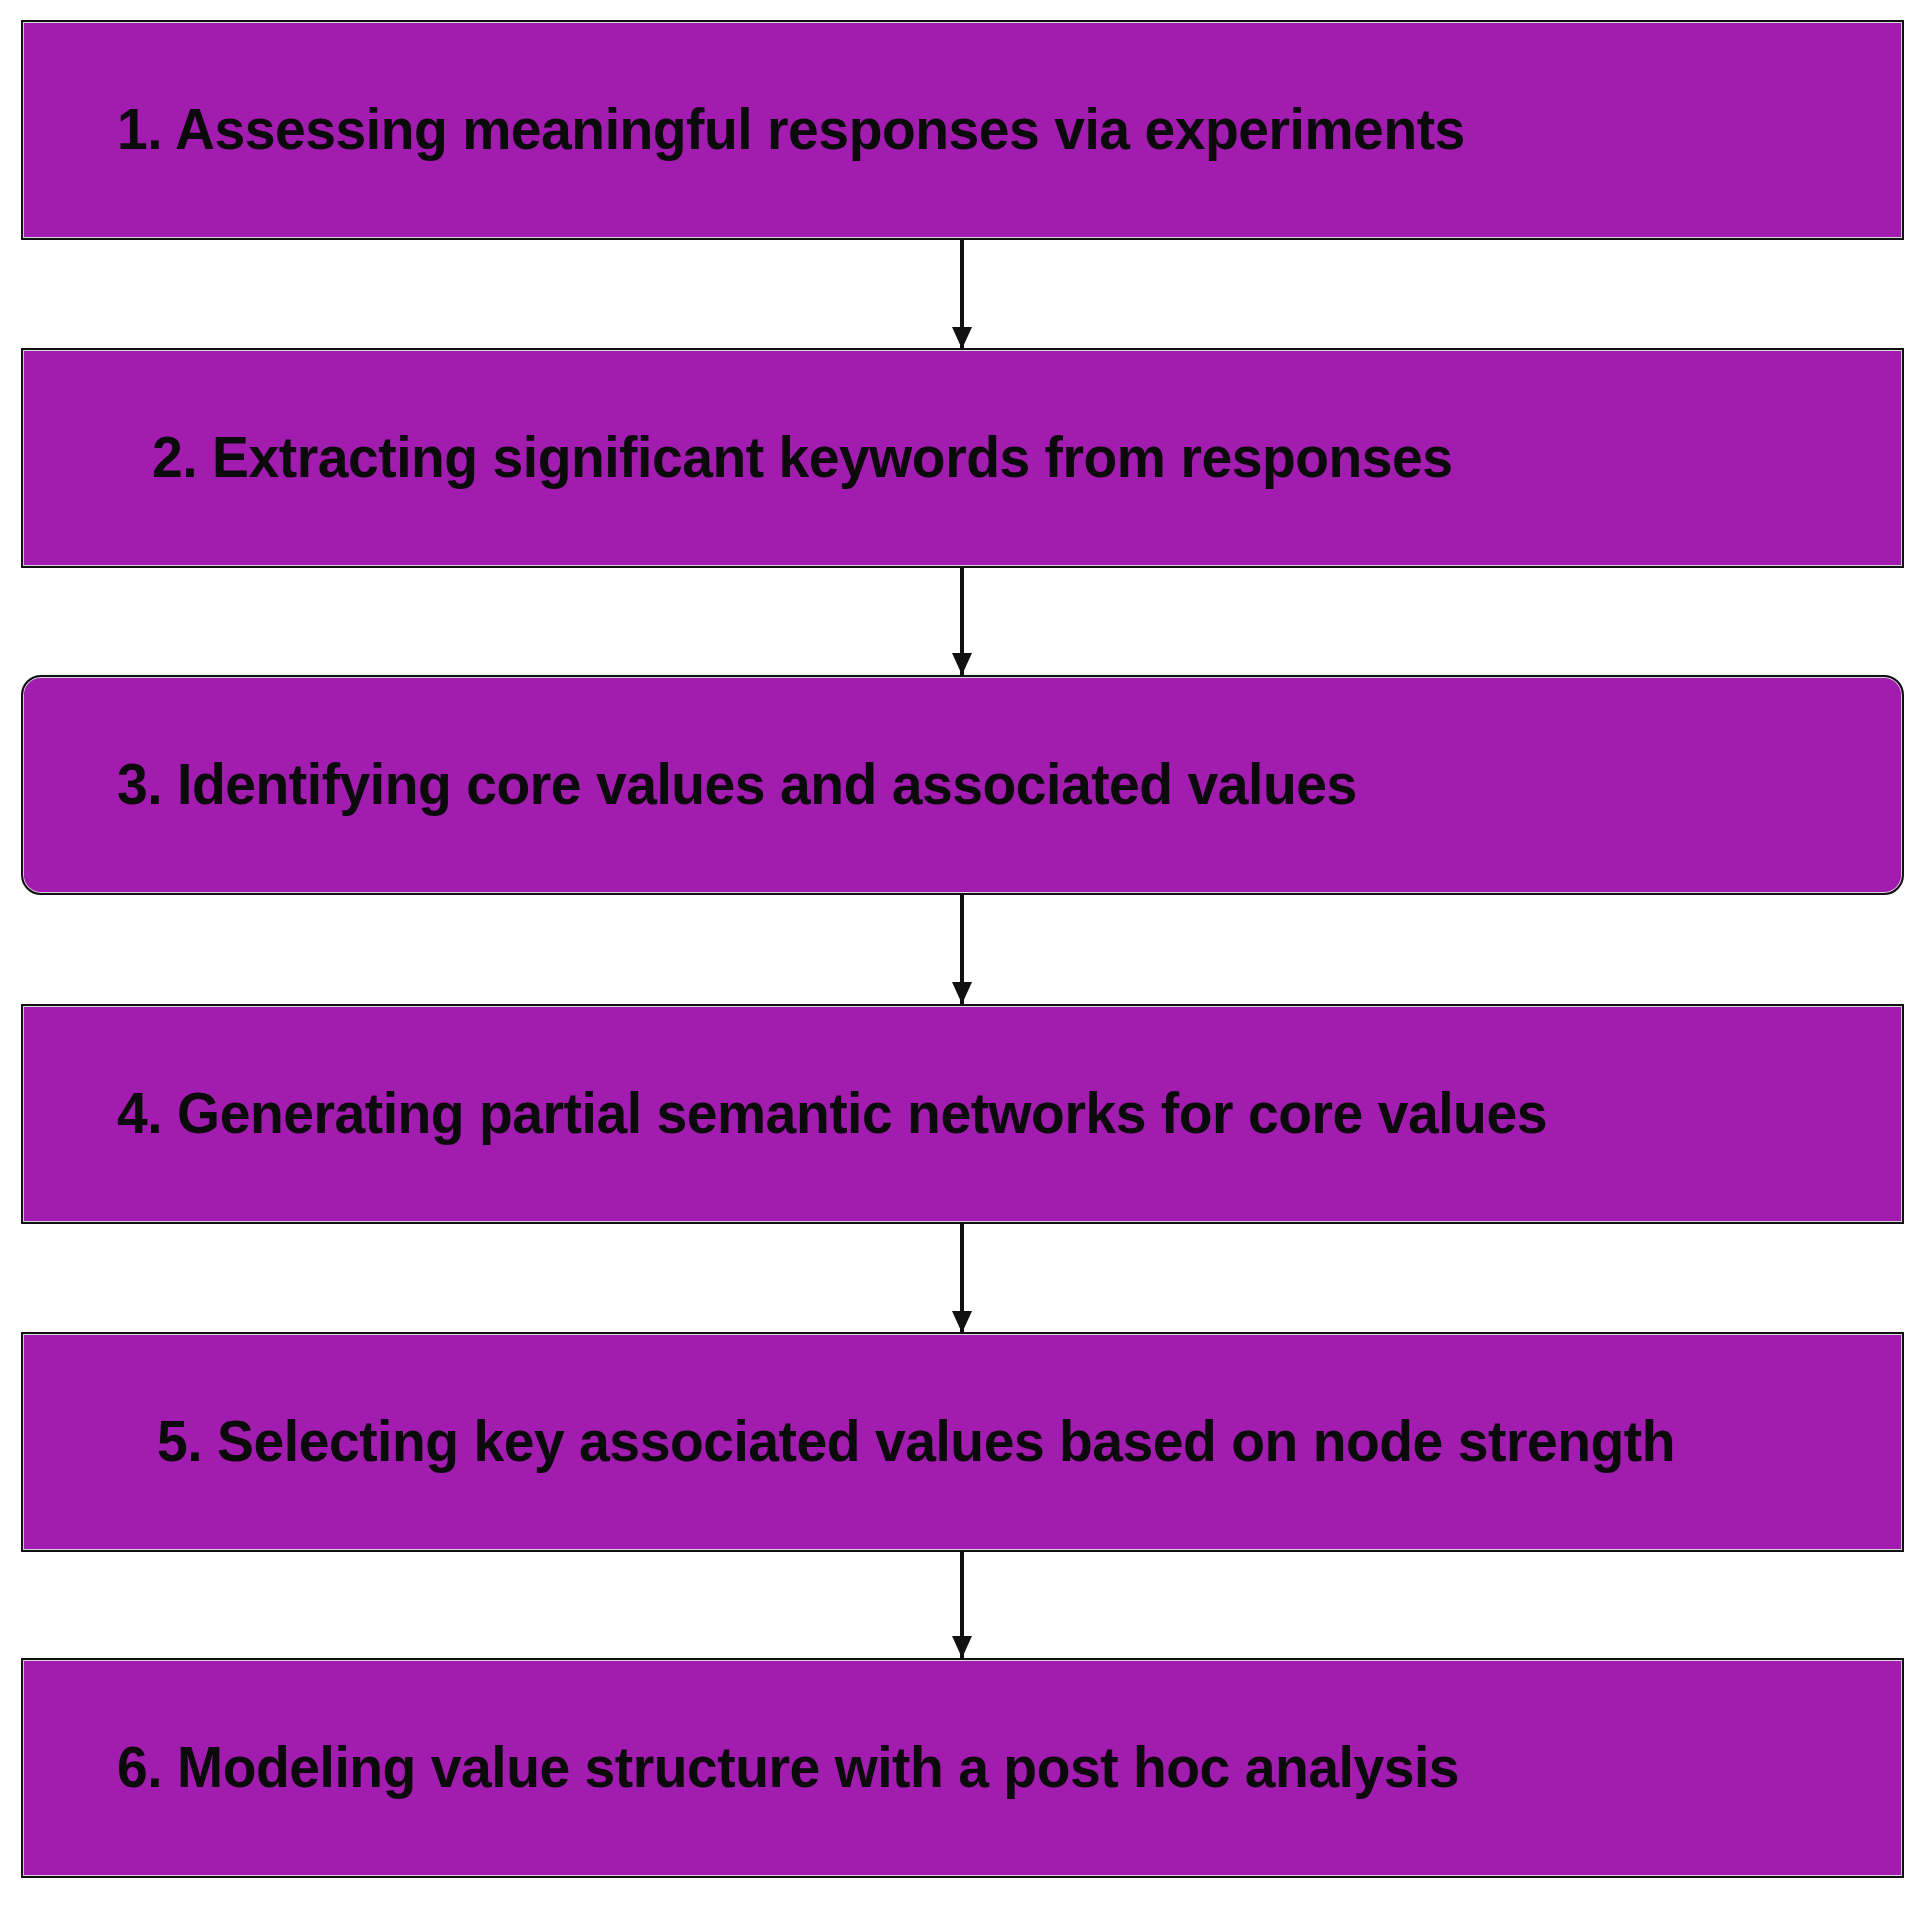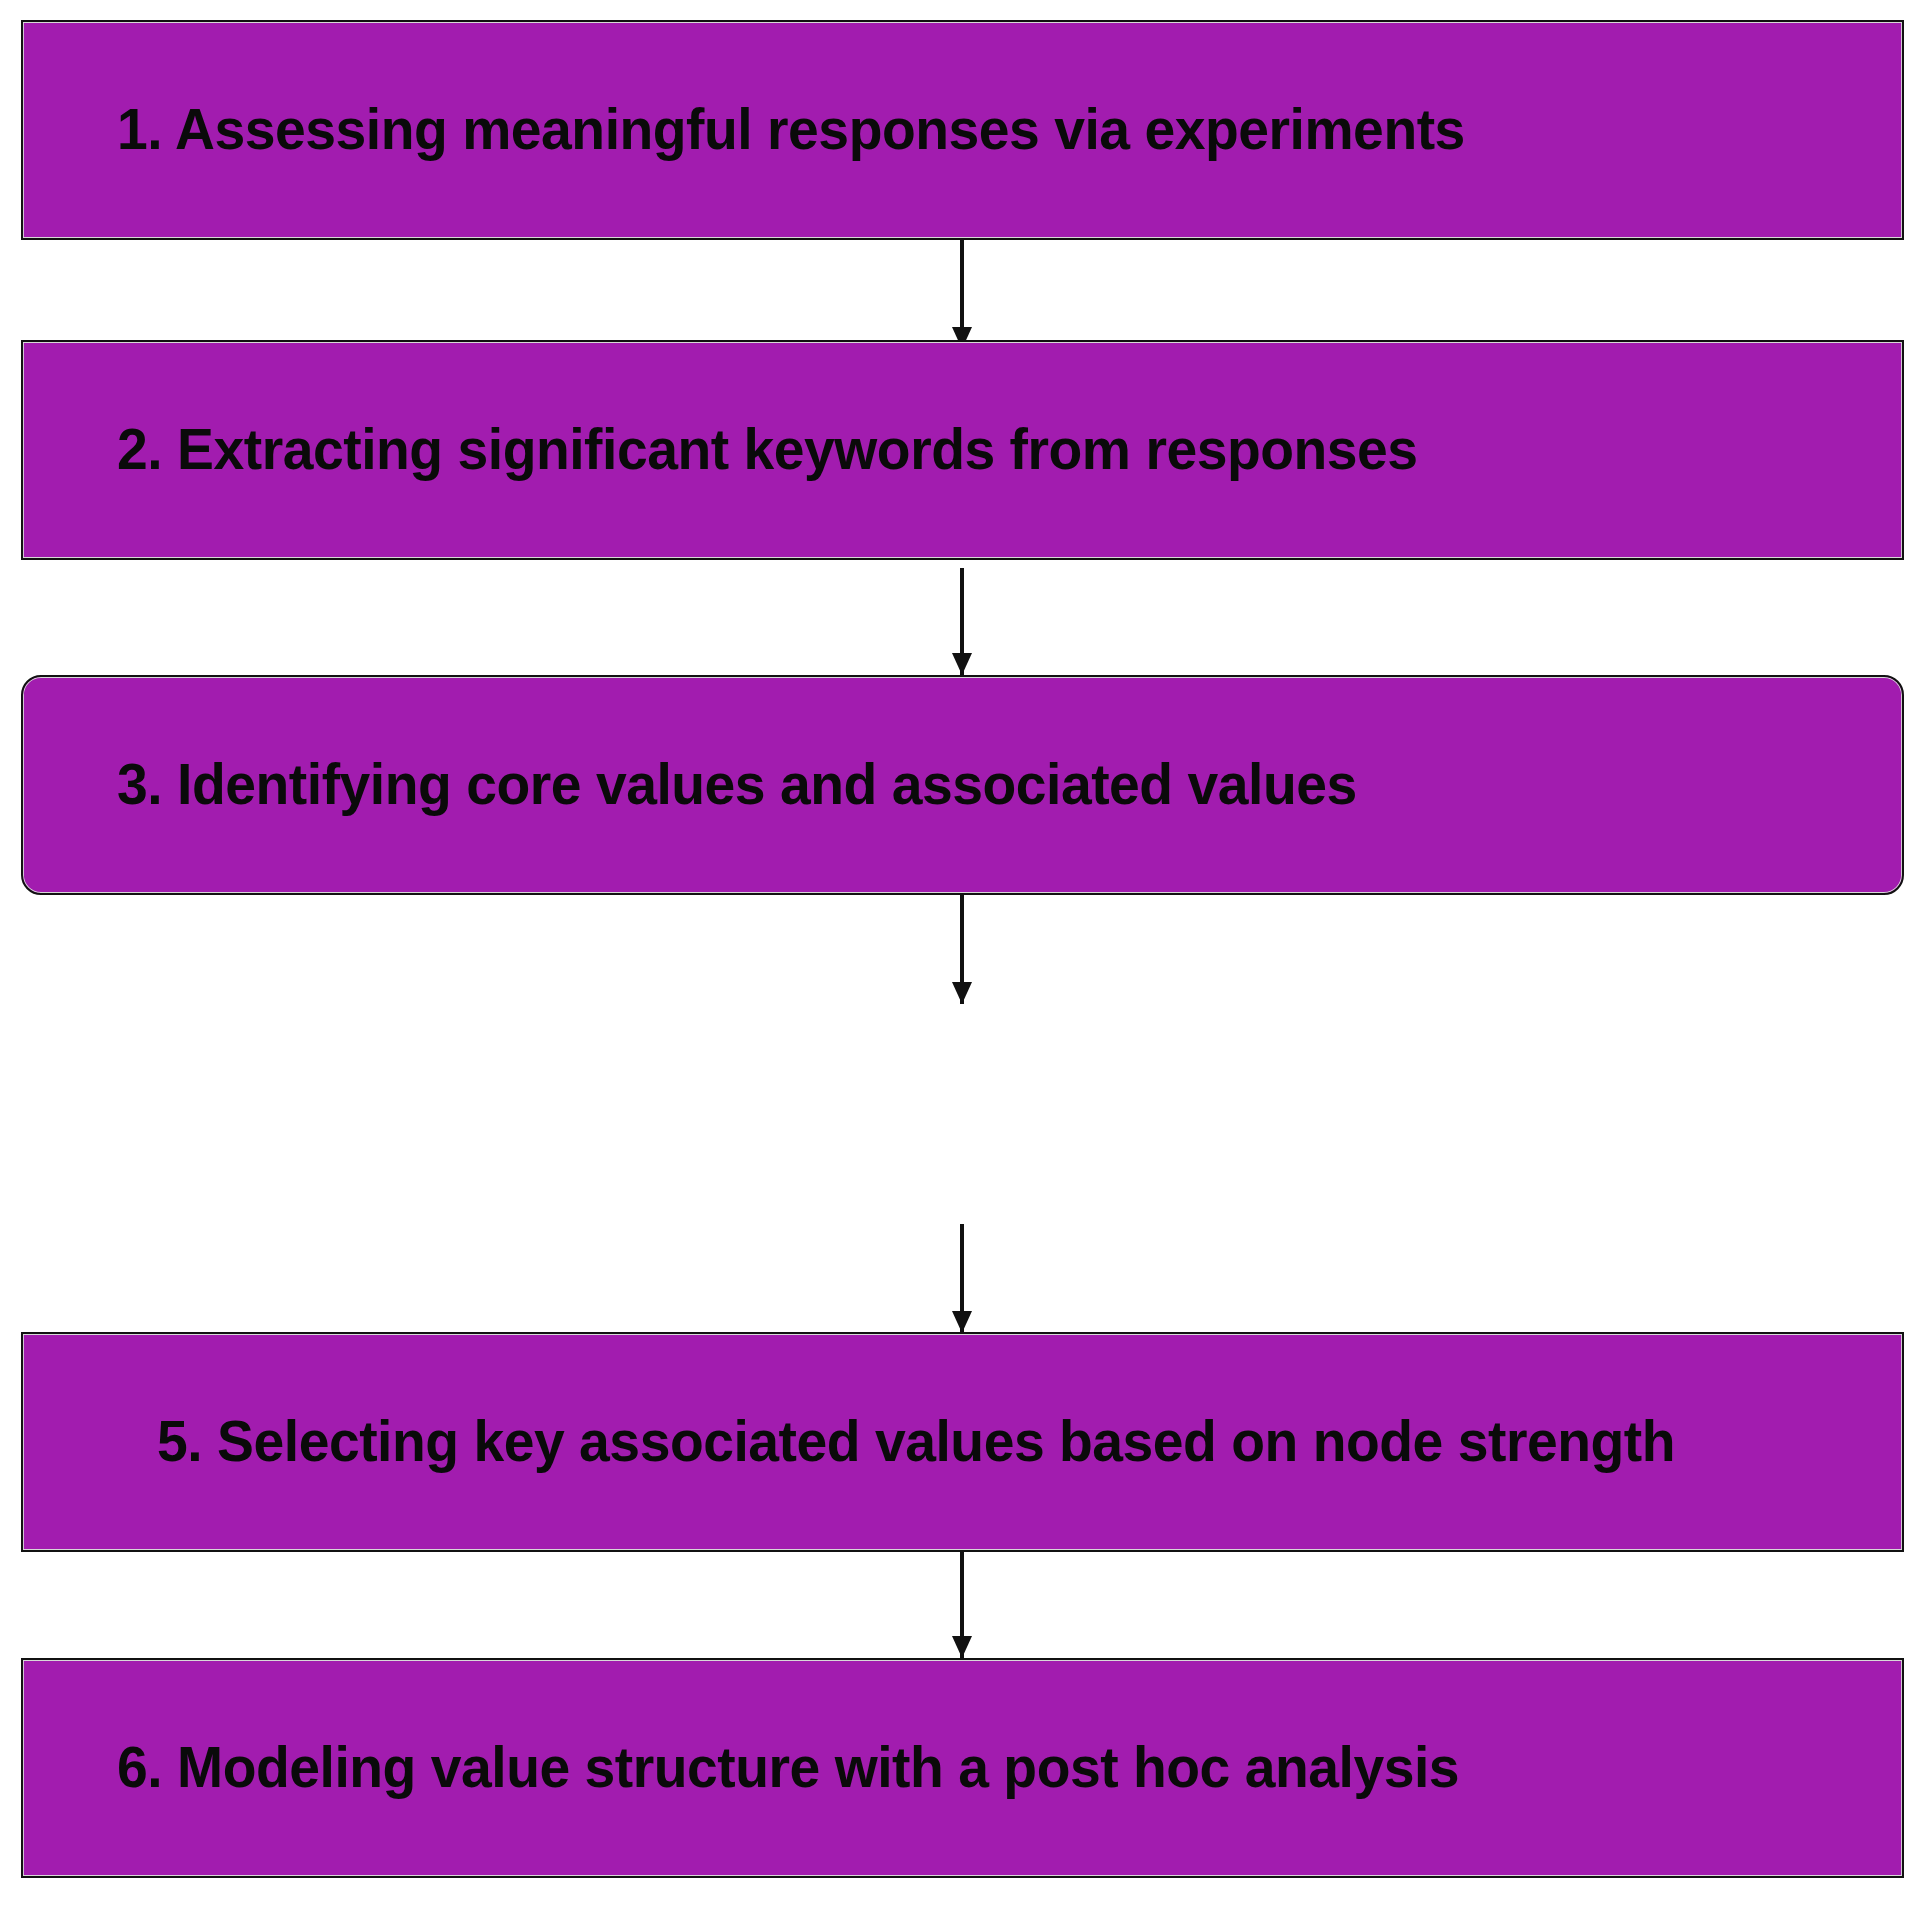--- a/index.html
+++ b/index.html
@@ -35,21 +35,21 @@
     font-size: 57px;
     line-height: 1.05;
     letter-spacing: -0.5px;
     color: #0a0a0a;
     padding-left: 97px;
     white-space: nowrap;
     transform: scaleX(0.97);
     transform-origin: left center;
   }
   .step-1 { top: 20px; }
-  .step-2 { top: 340px; }
+  .step-2 { top: 348px; padding-left: 35px; }
   .step-3 { top: 675px; border-radius: 20px; }
   .step-4 { top: 1004px; }
   .step-5 { top: 1332px; padding-left: 40px; }
   .step-6 { top: 1658px; }
 
   .flow-arrow {
     position: absolute;
     left: 952px;
     width: 20px;
   }
@@ -102,20 +102,23 @@
 
   <div class="flow-step step-3">
     <span class="flow-step-label">3. Identifying core values and associated values</span>
   </div>
 
   <div class="flow-arrow arrow-3">
     <div class="shaft"></div>
     <div class="head"></div>
   </div>
 
+  <div class="flow-step step-4">
+    <span class="flow-step-label">4. Generating partial semantic networks for core values</span>
+  </div>
 
   <div class="flow-arrow arrow-4">
     <div class="shaft"></div>
     <div class="head"></div>
   </div>
 
   <div class="flow-step step-5">
     <span class="flow-step-label">5. Selecting key associated values based on node strength</span>
   </div>
 

